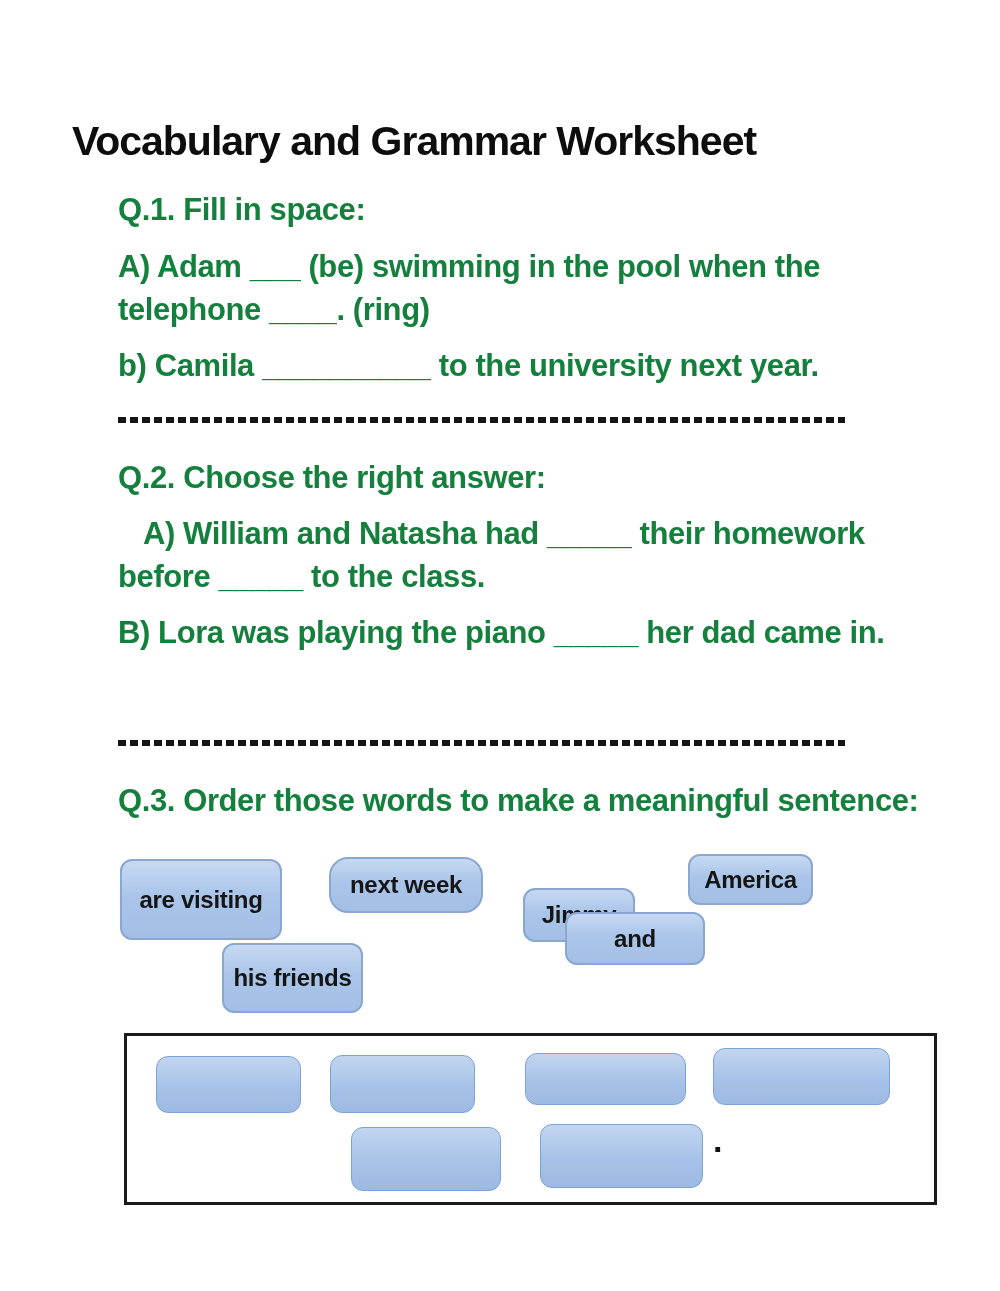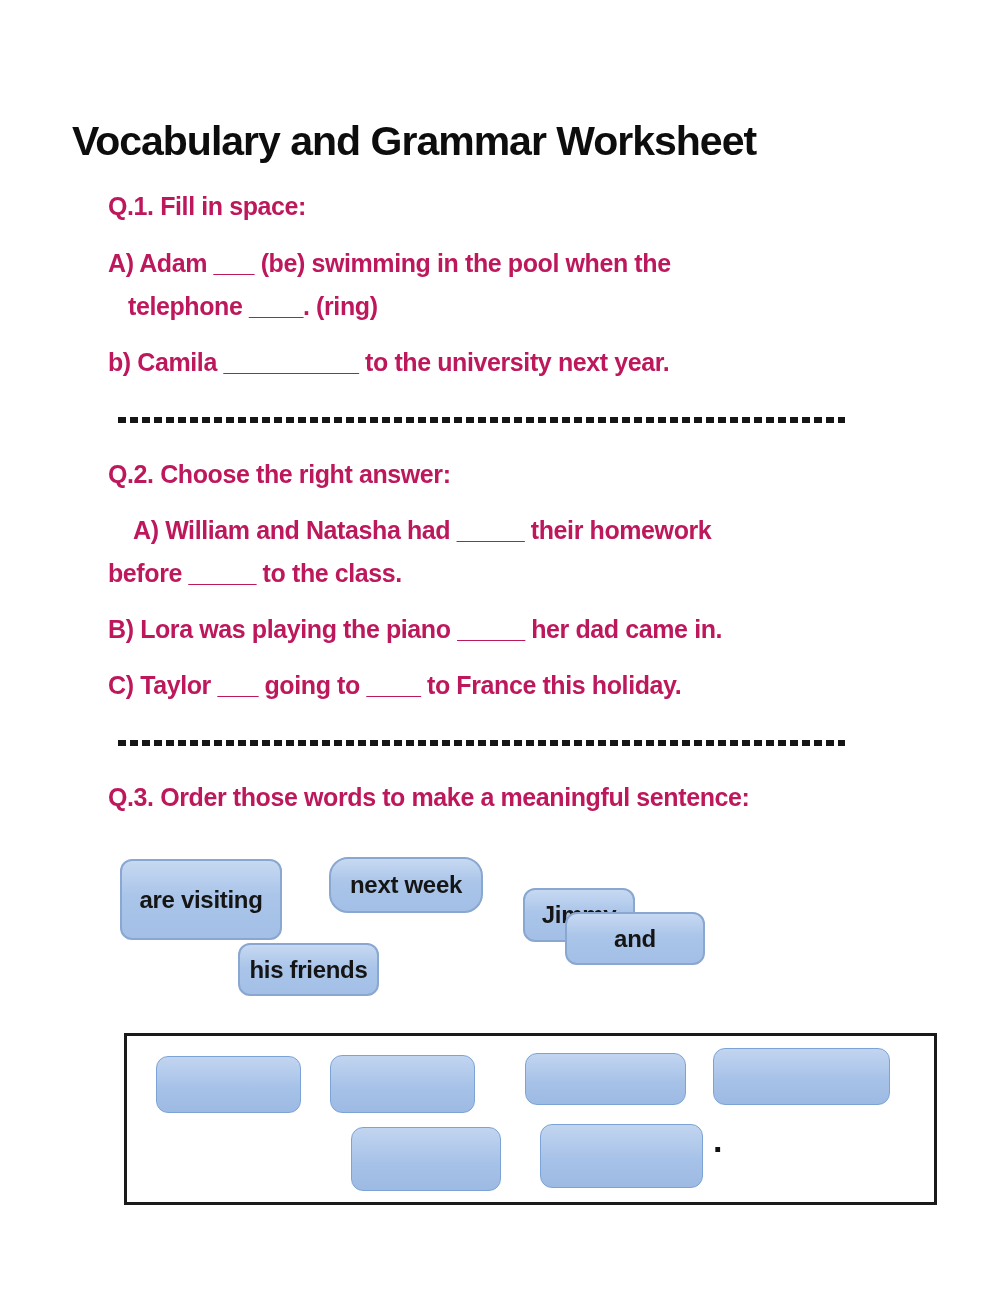--- a/index.html
+++ b/index.html
@@ -8,22 +8,22 @@
     font-family:"Liberation Sans","DejaVu Sans",sans-serif;
     font-stretch:condensed;
     color:#141414;overflow:hidden;
   }
   .abs{position:absolute;}
   #title{
     left:0;top:118px;width:828px;text-align:center;
     font-size:41px;font-weight:700;letter-spacing:-1px;color:#0d0d0d;
   }
   .bodyline{
-    left:108px;font-size:25px;font-weight:700;letter-spacing:-0.4px;
-    white-space:nowrap;color:#be185d;
+    left:118px;font-size:31px;font-weight:700;letter-spacing:-0.4px;
+    white-space:nowrap;color:#15803d;
   }
   .divider{
     left:118px;width:727px;height:6px;
     background:repeating-linear-gradient(90deg,#151515 0 8px,transparent 8px 12px);
   }
   .tile{
     position:absolute;display:flex;align-items:center;justify-content:center;
     background:linear-gradient(180deg,#c7d9f2 0%,#aac5e9 45%,#a3bfe6 100%);
     border:2px solid #89a7d0;border-radius:12px;
     font-size:24px;font-weight:700;letter-spacing:-0.3px;color:#151515;
@@ -36,58 +36,58 @@
   }
   #answer-box{
     left:124px;top:1033px;width:813px;height:172px;
     border:3px solid #1a1a1a;background:#ffffff;box-sizing:border-box;
   }
   
   .tile-1{left:120px;top:859px;width:162px;height:81px;}
   .tile-2{left:329px;top:857px;width:154px;height:56px;border-radius:19px;}
   .tile-3{left:523px;top:888px;width:112px;height:54px;}
   .tile-4{left:688px;top:854px;width:125px;height:51px;}
-  .tile-5{left:238px;top:943px;width:141px;height:53px;}
+  .tile-5{left:222px;top:943px;width:141px;height:70px;}
   .tile-6{left:565px;top:912px;width:140px;height:53px;}
   
   .slot-1{left:153px;top:1053px;width:145px;height:57px;}
   .slot-2{left:327px;top:1052px;width:145px;height:58px;}
   .slot-3{left:522px;top:1050px;width:161px;height:52px;}
   .slot-4{left:710px;top:1045px;width:177px;height:57px;}
   .slot-5{left:348px;top:1124px;width:150px;height:64px;}
   .slot-6{left:537px;top:1121px;width:163px;height:64px;}
   #sentence-period{left:710px;top:1118px;font-size:34px;font-weight:700;color:#111;}
 </style>
 </head>
 <body>
 
 <div id="page">
 
   <div id="title" class="abs">Vocabulary and Grammar Worksheet</div>
 
   <div class="abs bodyline" style="top:192px;">Q.1. Fill in space:</div>
   <div class="abs bodyline" style="top:249px;">A) Adam ___ (be) swimming in the pool when the</div>
-  <div class="abs bodyline" style="top:292px;margin-left:20px;">telephone ____. (ring)</div>
+  <div class="abs bodyline" style="top:292px;">telephone ____. (ring)</div>
   <div class="abs bodyline" style="top:348px;">b) Camila __________ to the university next year.</div>
 
   <div class="abs divider" style="top:417px;"></div>
 
   <div class="abs bodyline" style="top:460px;">Q.2. Choose the right answer:</div>
   <div class="abs bodyline" style="top:516px;margin-left:25px;">A) William and Natasha had _____ their homework</div>
   <div class="abs bodyline" style="top:559px;">before _____ to the class.</div>
   <div class="abs bodyline" style="top:615px;">B) Lora was playing the piano _____ her dad came in.</div>
-  <div class="abs bodyline" style="top:671px;">C) Taylor ___ going to ____ to France this holiday.</div>
 
   <div class="abs divider" style="top:740px;"></div>
 
   <div class="abs bodyline" style="top:783px;">Q.3. Order those words to make a meaningful sentence:</div>
 
   <div class="tile tile-1">are visiting</div>
   <div class="tile tile-2">next week</div>
   <div class="tile tile-3">Jimmy</div>
+  <div class="tile tile-4">America</div>
   <div class="tile tile-5">his friends</div>
   <div class="tile tile-6">and</div>
 
   <div id="answer-box" class="abs">
     <div class="slot slot-1" style="left:29px;top:20px;"></div>
     <div class="slot slot-2" style="left:203px;top:19px;"></div>
     <div class="slot slot-3" style="left:398px;top:17px;"></div>
     <div class="slot slot-4" style="left:586px;top:12px;"></div>
     <div class="slot slot-5" style="left:224px;top:91px;"></div>
     <div class="slot slot-6" style="left:413px;top:88px;"></div>

